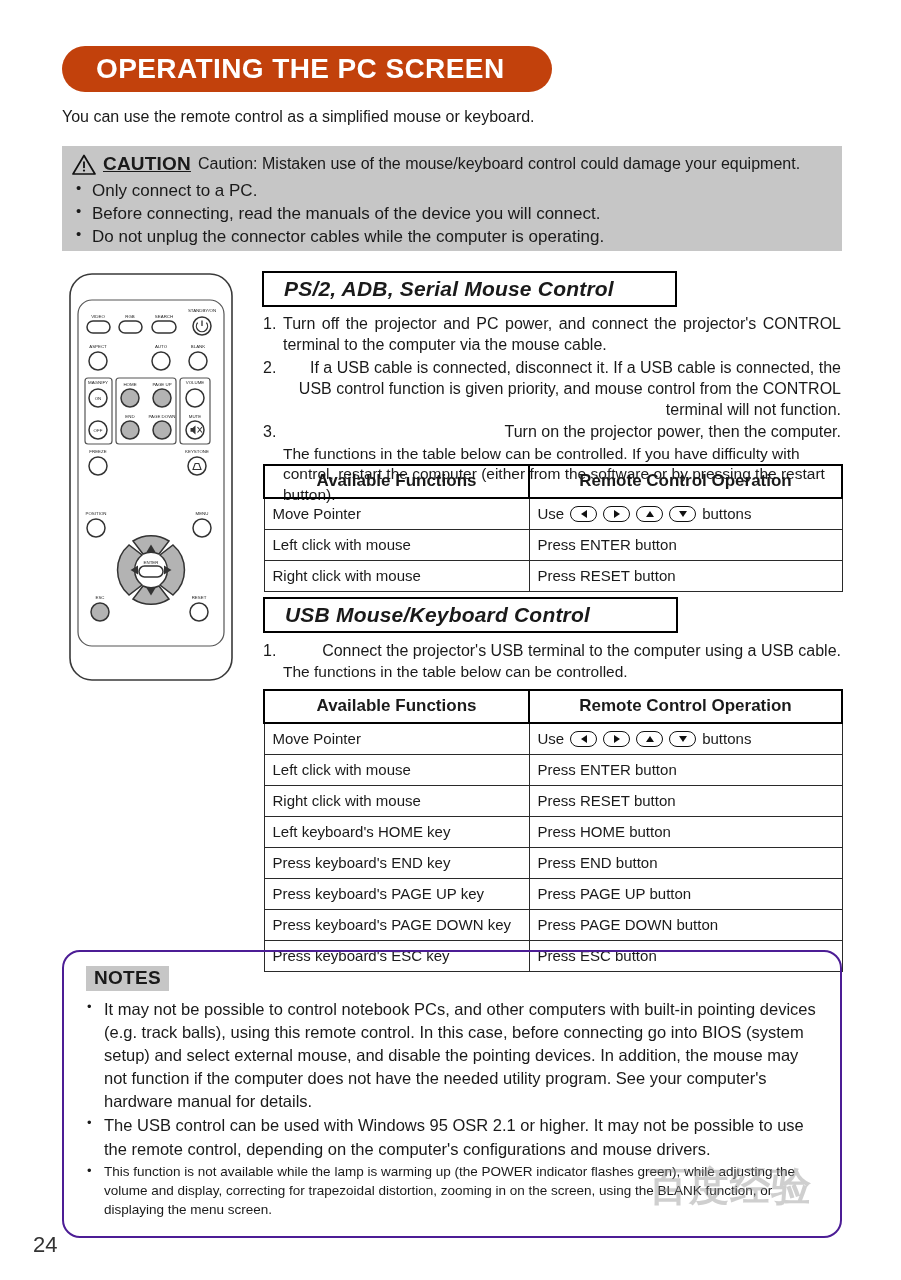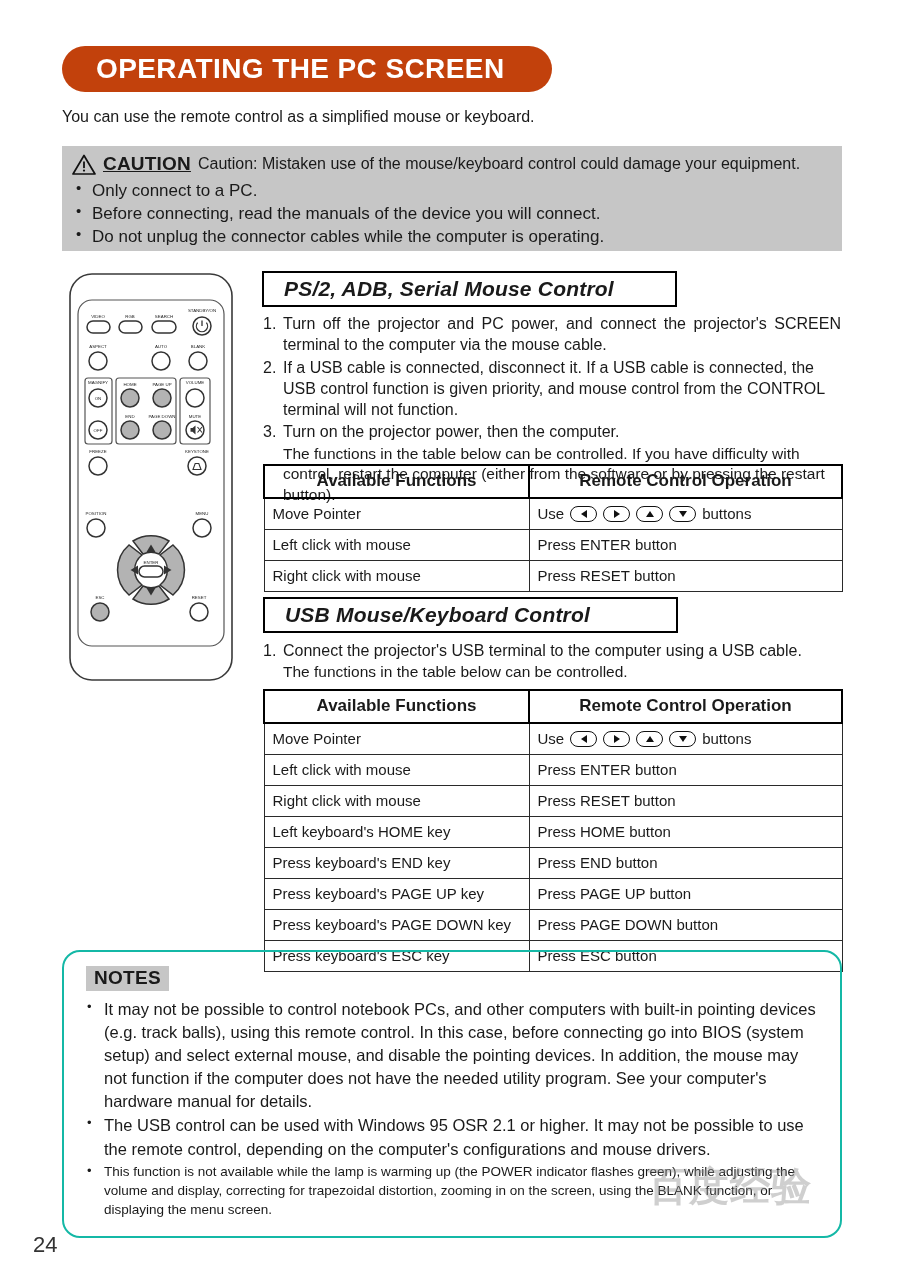--- a/index.html
+++ b/index.html
@@ -136,20 +136,21 @@
   .step-num {
     flex: 0 0 auto;
     width: 20px;
     font-size: 16px;
     line-height: 1.33;
   }
   .step-body {
     flex: 1 1 auto;
     font-size: 16px;
     line-height: 1.33;
+    text-align: right;
   }
   .step-body.justified { text-align: justify; }
   .step-sub {
     font-size: 15.5px;
     line-height: 1.34;
     margin-left: 20px;
   }
 
   
   table.ctrl-table {
@@ -207,21 +208,21 @@
   .arrow-btn.up::after    { border-left: 4px solid transparent; border-right: 4px solid transparent; border-bottom: 6px solid #111; }
   .arrow-btn.down::after  { border-left: 4px solid transparent; border-right: 4px solid transparent; border-top: 6px solid #111; }
 
   
   #notes-box {
     position: absolute;
     left: 62px;
     top: 950px;
     width: 780px;
     height: 288px;
-    border: 2px solid #14b8a6;
+    border: 2px solid #4c1d95;
     border-radius: 18px;
     box-sizing: border-box;
     padding: 14px 18px 0 22px;
   }
   #notes-label {
     display: inline-block;
     background: #c6c6c6;
     font-size: 19px;
     font-weight: bold;
     padding: 1px 8px 2px 8px;
@@ -402,21 +403,21 @@
   <circle class="rcb" cx="133" cy="342" r="9"></circle>
 </svg>
 
 <div class="section-heading" id="heading-ps2">
   <span>PS/2, ADB, Serial Mouse Control</span>
 </div>
 
 <div class="steps" id="steps-ps2">
   <div class="step">
     <div class="step-num">1.</div>
-    <div class="step-body justified">Turn off the projector and PC power, and connect the projector's SCREEN terminal to the computer via the mouse cable.</div>
+    <div class="step-body justified">Turn off the projector and PC power, and connect the projector's CONTROL terminal to the computer via the mouse cable.</div>
   </div>
   <div class="step">
     <div class="step-num">2.</div>
     <div class="step-body s2">If a USB cable is connected, disconnect it. If a USB cable is connected, the USB control function is given priority, and mouse control from the CONTROL terminal will not function.</div>
   </div>
   <div class="step">
     <div class="step-num">3.</div>
     <div class="step-body">Turn on the projector power, then the computer.</div>
   </div>
   <div class="step-sub">The functions in the table below can be controlled. If you have difficulty with control, restart the computer (either from the software or by pressing the restart button).</div>

